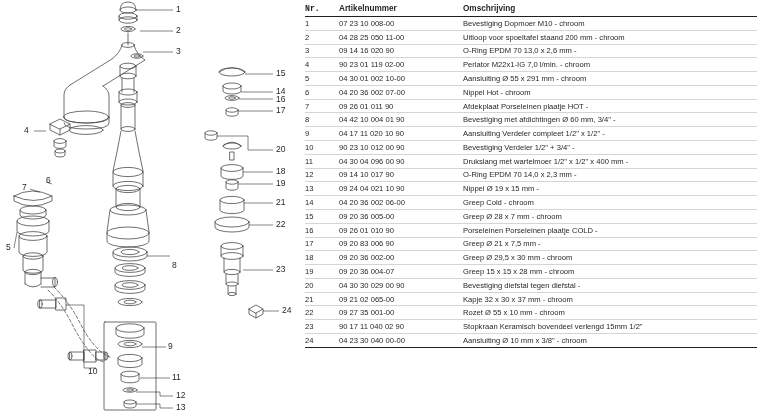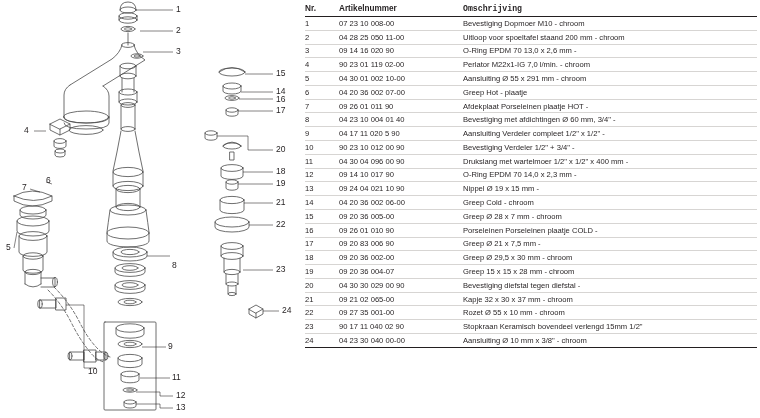--- a/index.html
+++ b/index.html
@@ -62,23 +62,23 @@
     vertical-align: bottom;
   }
   table.parts td {
     padding: 1.9px 0 1.9px 0;
     border-bottom: 1px solid #d7d5d3;
     vertical-align: top;
     white-space: nowrap;
     overflow: hidden;
     text-overflow: ellipsis;
   }
-  .col-nr { width: 34px; }
+  .col-nr { width: 34px; font-family: Liberation Mono, monospace; }
   .col-art { width: 124px; }
-  .col-oms { width: 294px; font-family: Liberation Mono, monospace; }
+  .col-oms { width: 294px; }
   tr.last td { border-bottom: 1px solid #231f20; }
 </style>
 </head>
 <body>
 
 <div class="page">
 
   <div class="diagram">
     <svg width="300" height="418" viewBox="0 0 300 418">
       <g fill="none" stroke="#4a4a4a" stroke-width="0.8" stroke-linecap="round" stroke-linejoin="round">
@@ -344,35 +344,35 @@
             <td>Perlator M22x1-IG 7,0 l/min. - chroom</td>
           </tr>
         <tr>
             <td>5</td>
             <td>04 30 01 002 10-00</td>
             <td>Aansluiting Ø 55 x 291 mm - chroom</td>
           </tr>
         <tr>
             <td>6</td>
             <td>04 20 36 002 07-00</td>
-            <td>Greep Hot - plaatje</td>
+            <td>Nippel Hot - chroom</td>
           </tr>
         <tr>
             <td>7</td>
             <td>09 26 01 011 90</td>
             <td>Afdekplaat Porseleinen plaatje HOT -</td>
           </tr>
         <tr>
             <td>8</td>
-            <td>04 23 10 004 01 40</td>
+            <td>04 42 10 004 01 90</td>
             <td>Bevestiging met afdichtingen Ø 60 mm, 3/4" -</td>
           </tr>
         <tr>
             <td>9</td>
-            <td>04 17 11 020 5 90</td>
+            <td>04 17 11 020 10 90</td>
             <td>Aansluiting Verdeler compleet 1/2" x 1/2" -</td>
           </tr>
         <tr>
             <td>10</td>
             <td>90 23 10 012 00 90</td>
             <td>Bevestiging Verdeler 1/2" + 3/4" -</td>
           </tr>
         <tr>
             <td>11</td>
             <td>04 30 04 096 00 90</td>

